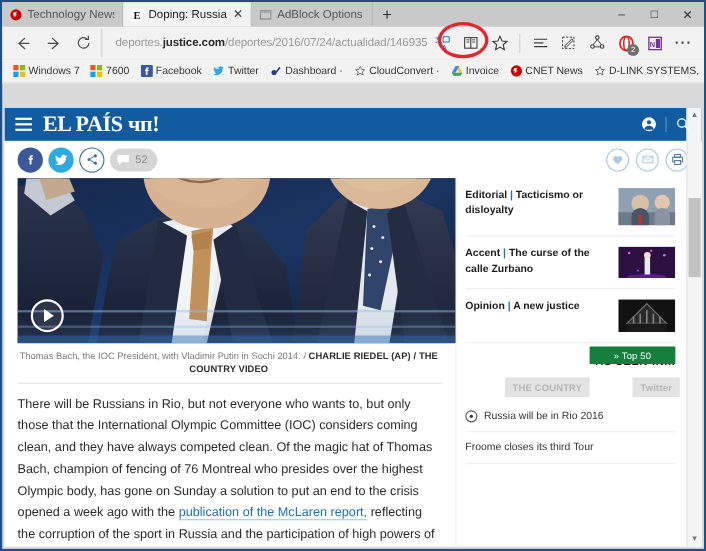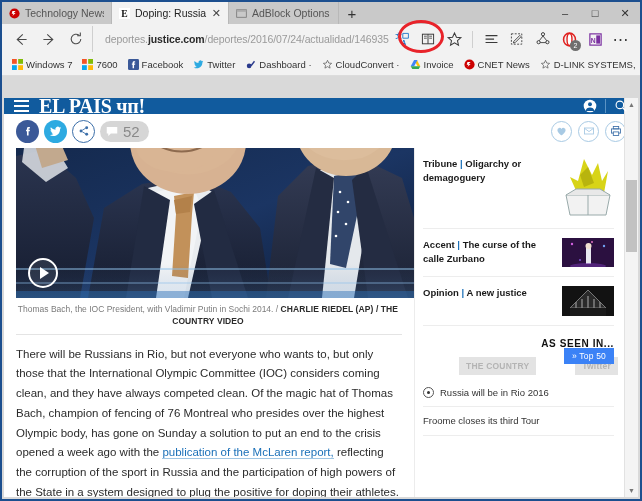--- a/index.html
+++ b/index.html
@@ -68,37 +68,37 @@
   }
 
   
   .favbar{height:22px;background:#f2f2f2;display:flex;align-items:center;padding:0 5px;box-sizing:border-box;gap:0px;border-bottom:1px solid #dcdcdc;}
   .fav{display:flex;align-items:flex-start;gap:3px;font-size:9.5px;color:#333;padding:0 5px;white-space:nowrap;}
   .fav .fi{width:11px;height:11px;flex:none;display:block;}
 
   
   .page{position:absolute;left:2px;right:2px;top:96px;bottom:2px;background:#fff;overflow:hidden;}
   .elpais-header{
-    height:16px;background:#115b9e;display:flex;align-items:center;
+    height:30px;background:#115b9e;display:flex;align-items:center;
     padding:0 10px;box-sizing:border-box;color:#fff;position:relative;
   }
   .ep-burger{display:flex;flex-direction:column;gap:3px;width:15px;margin-right:10px;}
   .ep-burger span{height:2px;background:#fff;display:block;}
   .ep-logo{font-family:"Liberation Serif",serif;font-weight:700;font-size:20px;letter-spacing:-0.3px;}
   .ep-center{position:absolute;left:0;right:0;text-align:center;font-family:"Liberation Serif",serif;font-size:15px;pointer-events:none;letter-spacing:0.4px;}
   .ep-right{margin-left:auto;display:flex;align-items:center;gap:8px;position:relative;z-index:2;}
   .ep-div{width:1px;height:14px;background:#5b93c4;}
 
   .socialbar{height:34px;display:flex;align-items:center;padding:0 12px;box-sizing:border-box;background:#fff;}
   .sbtn{width:23px;height:23px;border-radius:50%;display:flex;align-items:center;justify-content:center;color:#fff;margin-right:5px;flex:none;}
   .fb{background:#3b5998;}
   .tw{background:#2daae1;}
   .sh{background:#fff;border:1.5px solid #3b6ea8;color:#3b6ea8;box-sizing:border-box;}
   .cmt{height:21px;border-radius:11px;background:#d6d6d6;display:flex;align-items:center;padding:0 9px 0 6px;gap:5px;color:#fff;font-size:9px;}
-  .cmt .cnum{color:#8a8a8a;font-size:15px;}
+  .cmt .cnum{color:#8a8a8a;font-size:10px;}
   .sright{margin-left:auto;display:flex;gap:6px;}
   .rbtn{width:21px;height:21px;border-radius:50%;border:1.5px solid #a8cae4;box-sizing:border-box;display:flex;align-items:center;justify-content:center;color:#a8cae4;}
 
   .body2{display:flex;padding:0 0 0 0;}
   .mainCol{width:410px;padding:0 12px 0 12px;box-sizing:border-box;}
   .figure{position:relative;width:398px;height:150px;overflow:hidden;background:#1b2a47;}
   .figure .photo{position:absolute;inset:0;}
   .playbtn{
     position:absolute;left:12px;bottom:10px;width:30px;height:30px;border-radius:50%;
     border:2px solid #fff;box-sizing:border-box;display:flex;align-items:center;justify-content:center;
@@ -122,22 +122,22 @@
   }
   .srow{display:flex;gap:8px;align-items:flex-start;padding:9px 0;border-bottom:1px solid #ededed;}
   .srow .stxt{flex:1;font-size:9.5px;color:#1a1a1a;line-height:1.45;font-weight:600;}
   .srow .stxt .kick{color:#1a1a1a;}
   .srow .stxt .bar{color:#1b70b8;}
   .sthumb{width:52px;flex:none;overflow:hidden;}
 
   .asseen{padding-top:12px;position:relative;}
   .asseen-h{font-size:10px;font-weight:700;letter-spacing:0.6px;color:#111;padding-bottom:8px;text-align:right;}
   .top50{
-    position:absolute;right:0;top:22px;background:#3b82f6;color:#fff;font-size:8.5px;
-    padding:3px 8px;letter-spacing:0.2px;
+    position:absolute;right:0;top:3px;background:#15803d;color:#fff;font-size:8.5px;
+    padding:3px 22px;letter-spacing:0.2px;
   }
   .pills{display:flex;gap:3px;padding-bottom:4px;}
   .pill{
     background:#e3e3e3;color:#b4b4b4;font-size:8.5px;font-weight:700;
     padding:4px 7px;letter-spacing:0.2px;white-space:nowrap;margin-left:36px;
   }
   .pill.on{background:#1b70b8;color:#fff;}
   .listitem{
     font-size:9.5px;color:#333;padding:7px 0;border-bottom:1px solid #ededed;
     display:flex;gap:6px;align-items:flex-start;line-height:1.4;
@@ -525,34 +525,35 @@
           <span>Thomas Bach, the IOC President, with Vladimir Putin in Sochi 2014. /</span>
           <b>CHARLIE RIEDEL (AP) / THE COUNTRY VIDEO</b>
         </div>
 
         <div class="artbody"><span>There will be Russians in Rio, but not everyone who wants to, but only those that the International Olympic Committee (IOC) considers coming clean, and they have always competed clean. Of the magic hat of Thomas Bach, champion of fencing of 76 Montreal who presides over the highest Olympic body, has gone on Sunday a solution to put an end to the crisis opened a week ago with the </span><a href="#">publication of the McLaren report,</a><span> reflecting the corruption of the sport in Russia and the participation of high powers of the State in a system designed to plug the positive for doping their athletes.</span></div>
 
       </div>
 
       <div class="sideCol">
 
-
         <div class="srow">
-          <div class="stxt"><span class="kick">Tribune</span> <span class="bar">|</span> <span>Oligarchy or demagoguery</span></div>
+          <div class="stxt"><span class="kick">Editorial</span> <span class="bar">|</span> <span>Tacticismo or disloyalty</span></div>
           <div class="sthumb">
-            <svg width="52" height="62" viewBox="0 0 52 62">
-                <rect width="52" height="62" fill="#fff"></rect>
-                <path d="M22 2 L30 18 L36 6 L40 24 L46 14 L42 36 L16 38 L8 20 L16 24 Z" fill="#d8d417"></path>
-                <path d="M26 10 L32 26 L22 30 L18 18Z" fill="#b8b40e"></path>
-                <path d="M4 38 h44 l-4 20 H8z" fill="#f2f2f2" stroke="#9aa" stroke-width="1"></path>
-                <path d="M26 38 v20" stroke="#9aa" stroke-width="1"></path>
-                <path d="M4 38 l10 -6 h24 l10 6" fill="#e8e8e8" stroke="#9aa" stroke-width="1"></path>
+            <svg width="52" height="34" viewBox="0 0 52 34">
+                <rect width="52" height="34" fill="#8fa0b2"></rect>
+                <rect y="22" width="52" height="12" fill="#6b7b8c"></rect>
+                <circle cx="20" cy="14" r="8" fill="#d8c0a8"></circle>
+                <path d="M12 34v-8a8 8 0 0 1 16 0v8z" fill="#4a5566"></path>
+                <rect x="18.5" y="24" width="3" height="10" fill="#b33"></rect>
+                <circle cx="40" cy="13" r="7" fill="#e2c5ac"></circle>
+                <path d="M33 34v-9a7 7 0 0 1 14 0v9z" fill="#8a93a2"></path>
               </svg>
           </div>
         </div>
+
 
         <div class="srow">
           <div class="stxt"><span class="kick">Accent</span> <span class="bar">|</span> <span>The curse of the calle Zurbano</span></div>
           <div class="sthumb">
             <svg width="52" height="29" viewBox="0 0 52 29">
                 <rect width="52" height="29" fill="#2b1040"></rect>
                 <circle cx="10" cy="6" r="1.2" fill="#d060e0"></circle>
                 <circle cx="42" cy="8" r="1.2" fill="#70a0f0"></circle>
                 <circle cx="30" cy="4" r="1" fill="#e070c0"></circle>
                 <circle cx="18" cy="22" r="1" fill="#8050d0"></circle>

